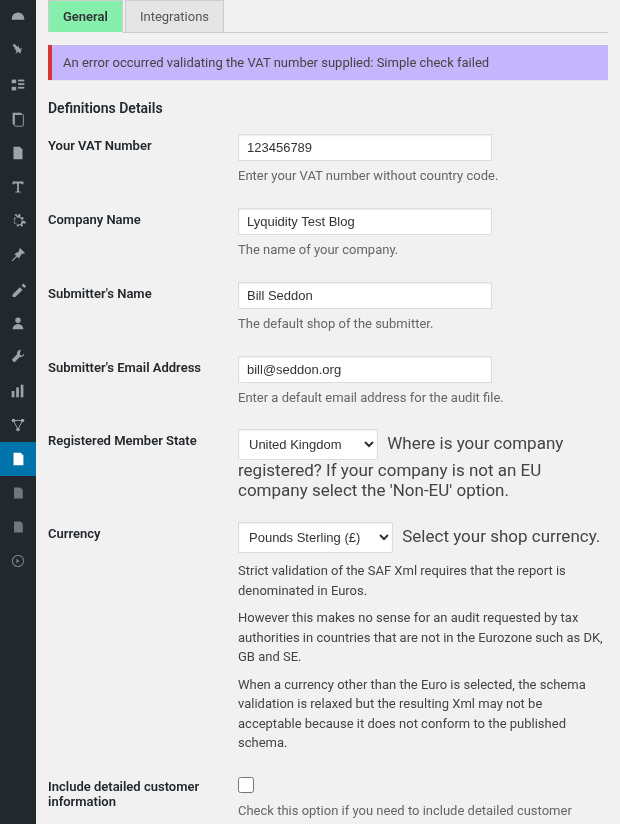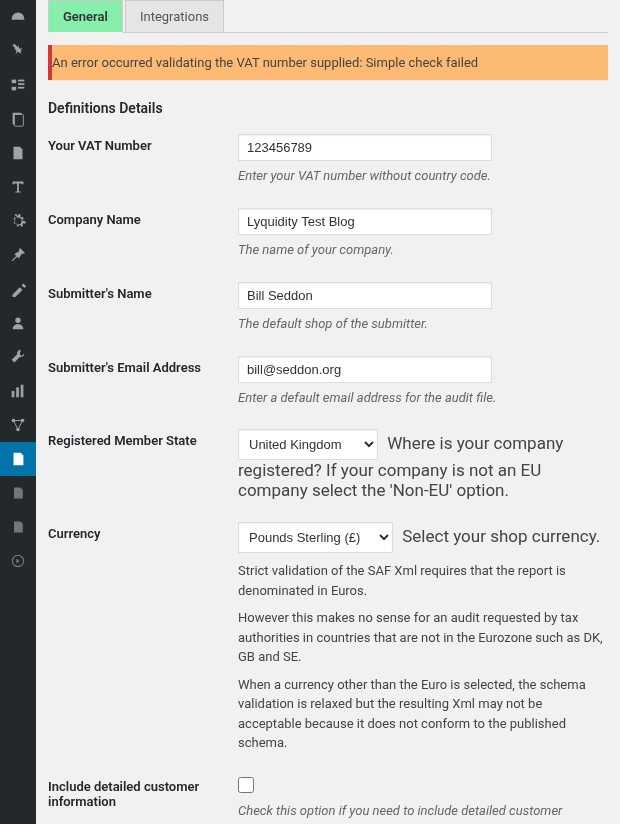--- a/index.html
+++ b/index.html
@@ -69,23 +69,23 @@
       font-size: 13px;
       cursor: pointer;
     }
     .tab.active {
       background: #86efac;
       border-bottom-color: #f1f1f1;
       font-weight: 600;
       color: #333;
     }
     .notice {
-      background: #fdba74;
+      background: #c4b5fd;
       border-left: 4px solid #d63638;
-      padding: 10px 0;
+      padding: 10px 11px;
       margin: 0 0 20px 0;
       box-shadow: 0 1px 1px rgba(0,0,0,0.04);
       font-size: 13px;
       color: #444;
     }
     .section-title {
       font-size: 14px;
       font-weight: 600;
       color: #23282d;
       margin: 12px 0 18px 0;
@@ -111,21 +111,20 @@
       border: 1px solid #ddd;
       font-size: 13px;
       color: #333;
       box-shadow: inset 0 1px 2px rgba(0,0,0,0.07);
       background: #fff;
     }
     select.text-input { width: auto; min-width: 140px; padding: 3px 6px; height: 31px; }
     .help {
       display: block;
       color: #666;
-      font-style: italic;
       font-size: 13px;
       margin-top: 6px;
       line-height: 1.45;
     }
     .inline-desc {
       color: #444;
       font-size: 17px;
       margin-left: 6px;
     }
     .currency-notes p {

